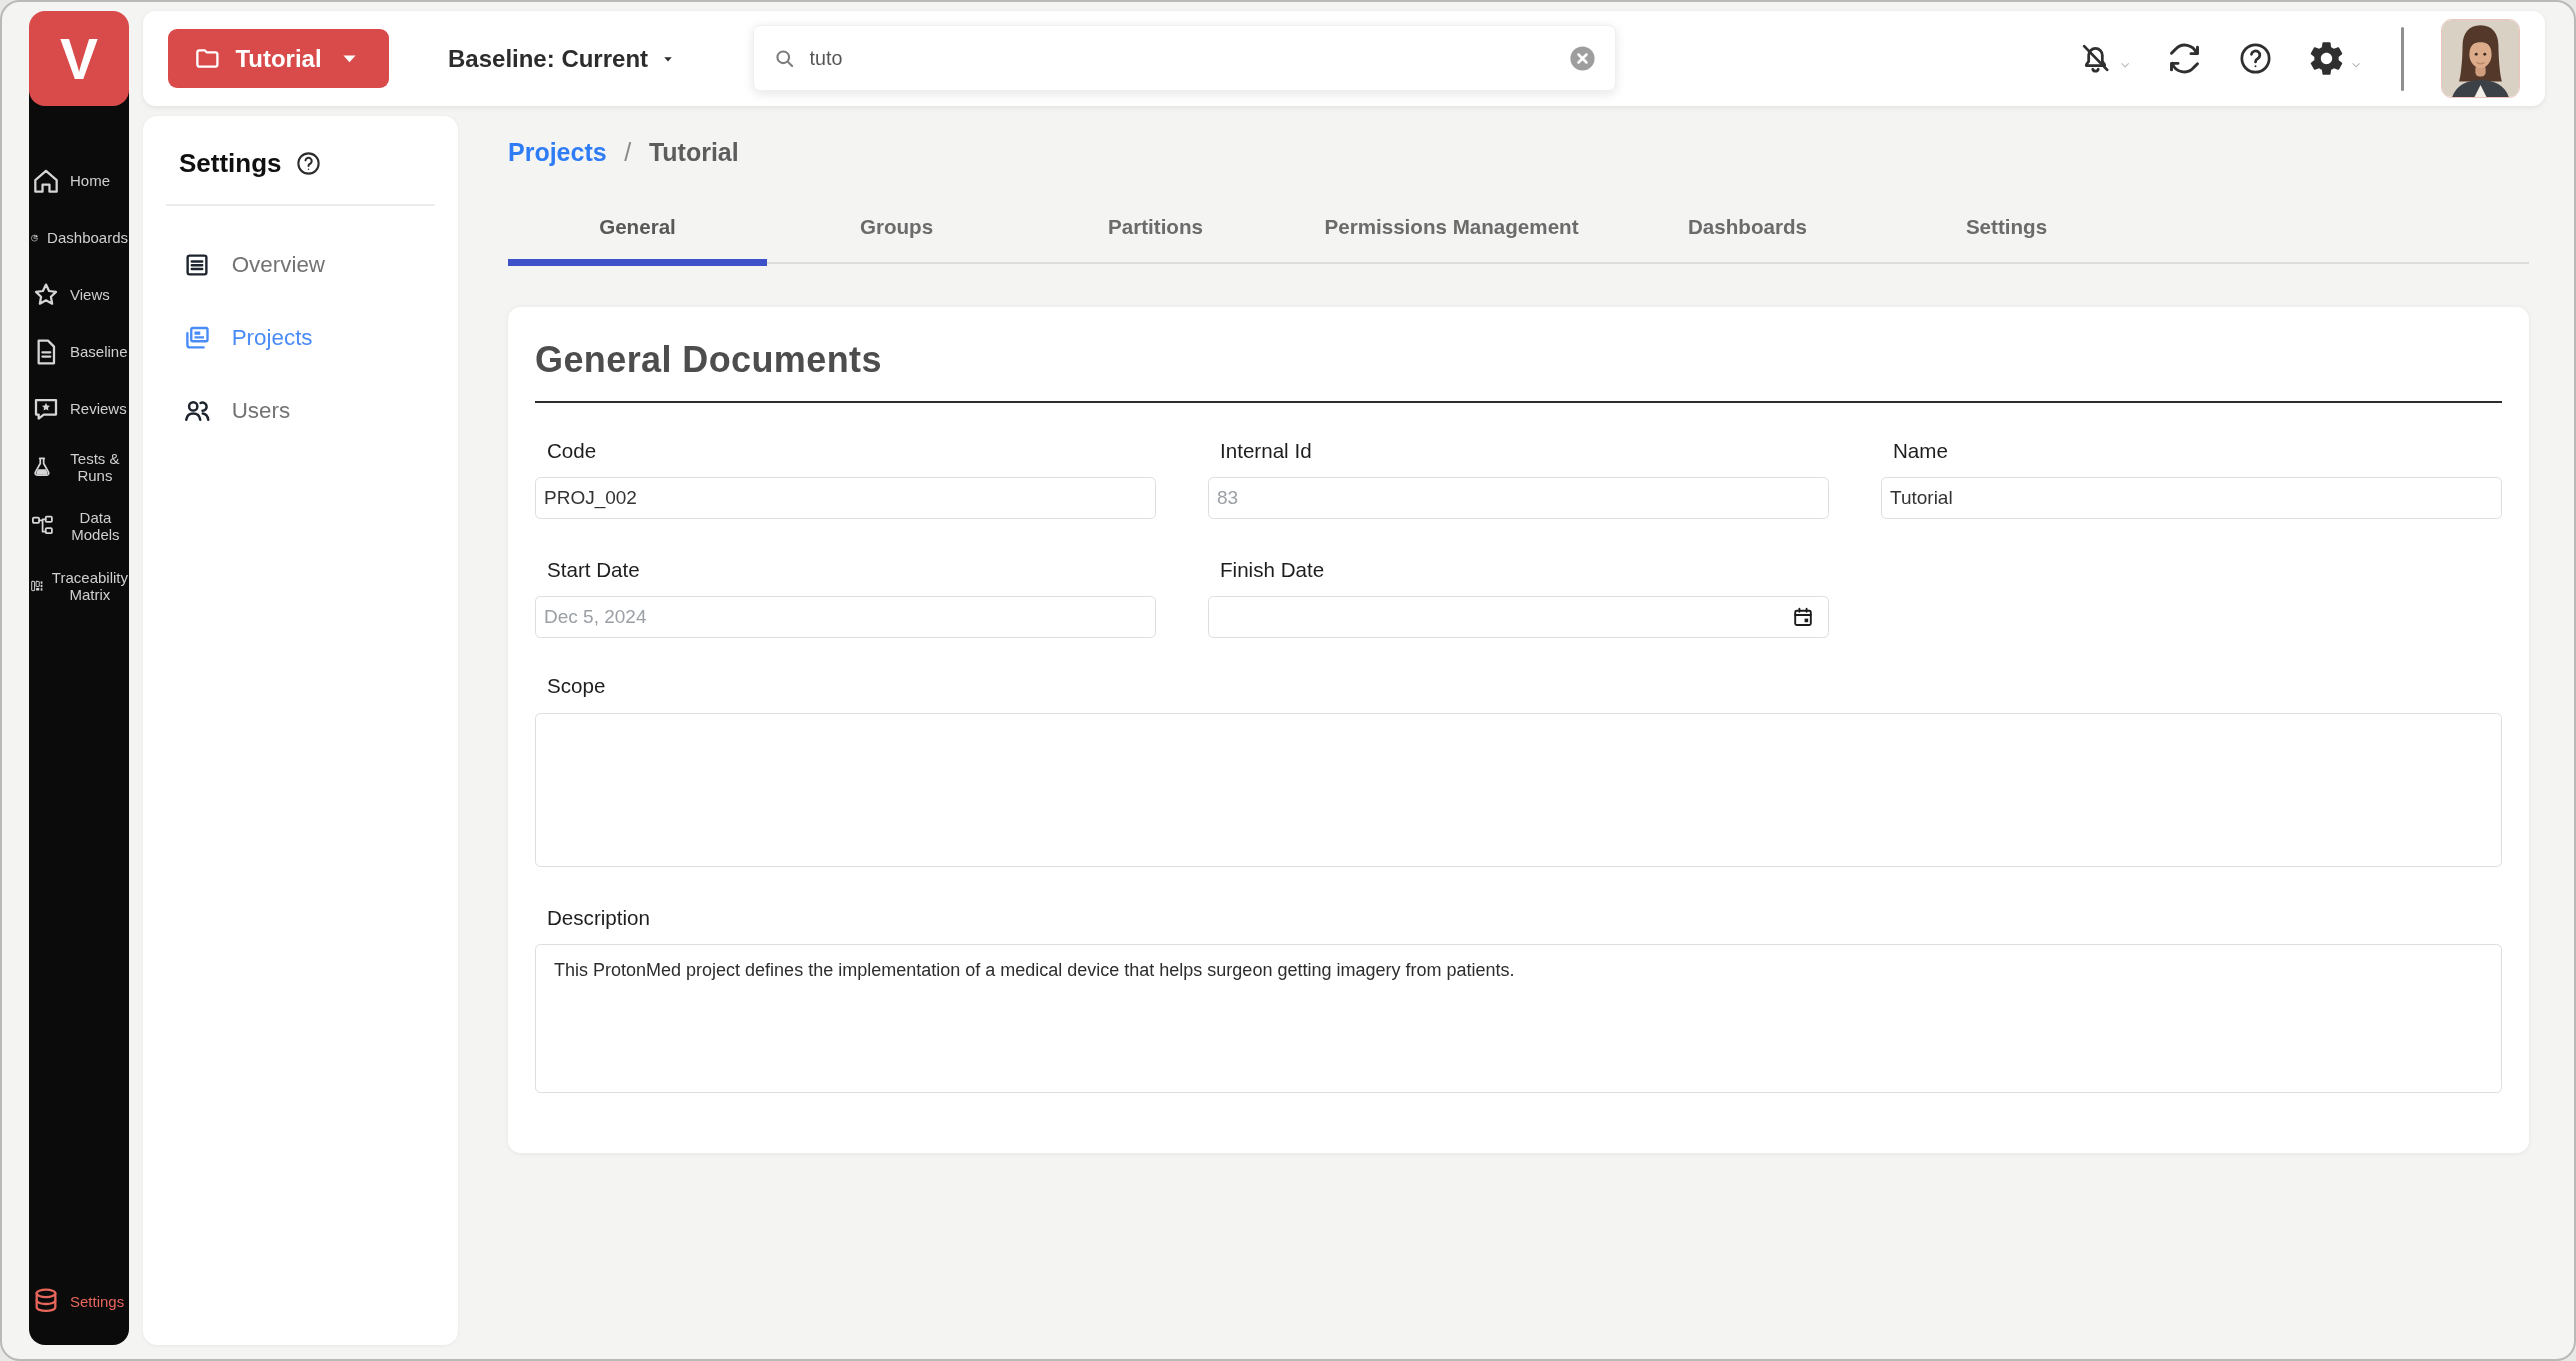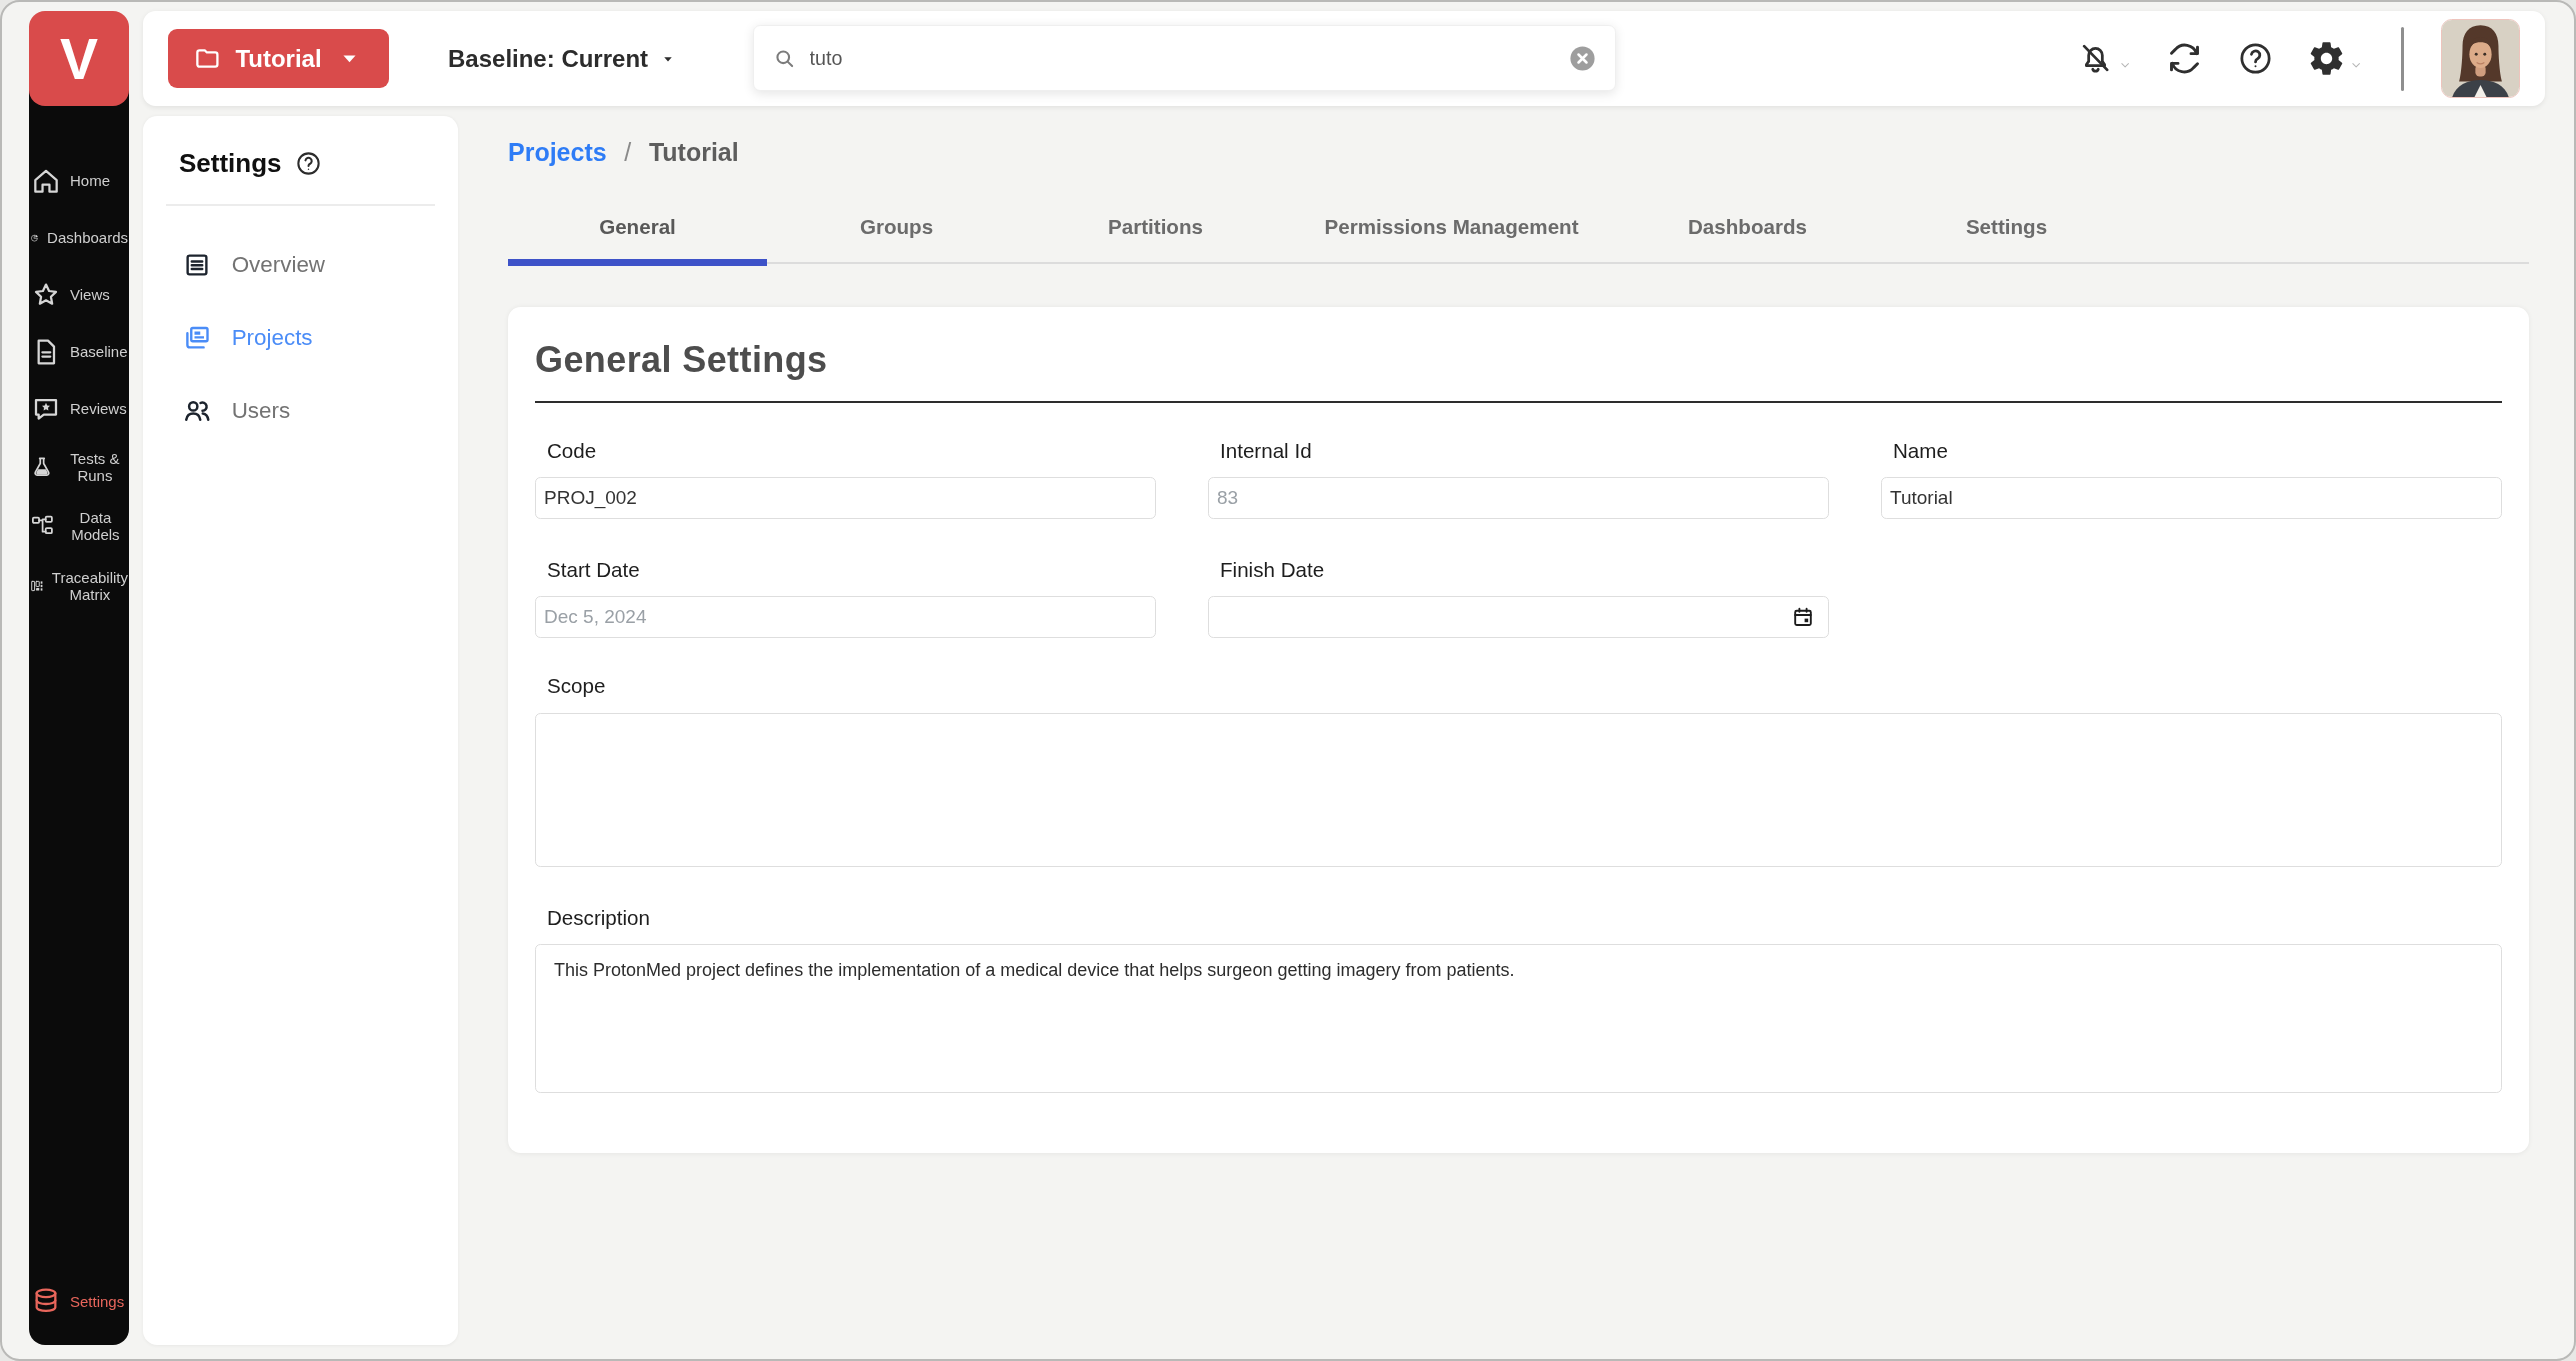--- a/index.html
+++ b/index.html
@@ -309,21 +309,21 @@
     <div class="tabs">
       <div class="tab active">General</div>
       <div class="tab">Groups</div>
       <div class="tab">Partitions</div>
       <div class="tab wide">Permissions Management</div>
       <div class="tab">Dashboards</div>
       <div class="tab">Settings</div>
     </div>
 
     <section class="card">
-      <h2 class="card-title">General Settings</h2>
+      <h2 class="card-title">General Documents</h2>
       <hr class="card-rule">
 
       <div class="form-grid">
         <div class="field">
           <label>Code</label>
           <input type="text" value="PROJ_002" style="">
         </div>
         <div class="field">
           <label>Internal Id</label>
           <input type="text" class="dim" readonly="" value="83" style="">

